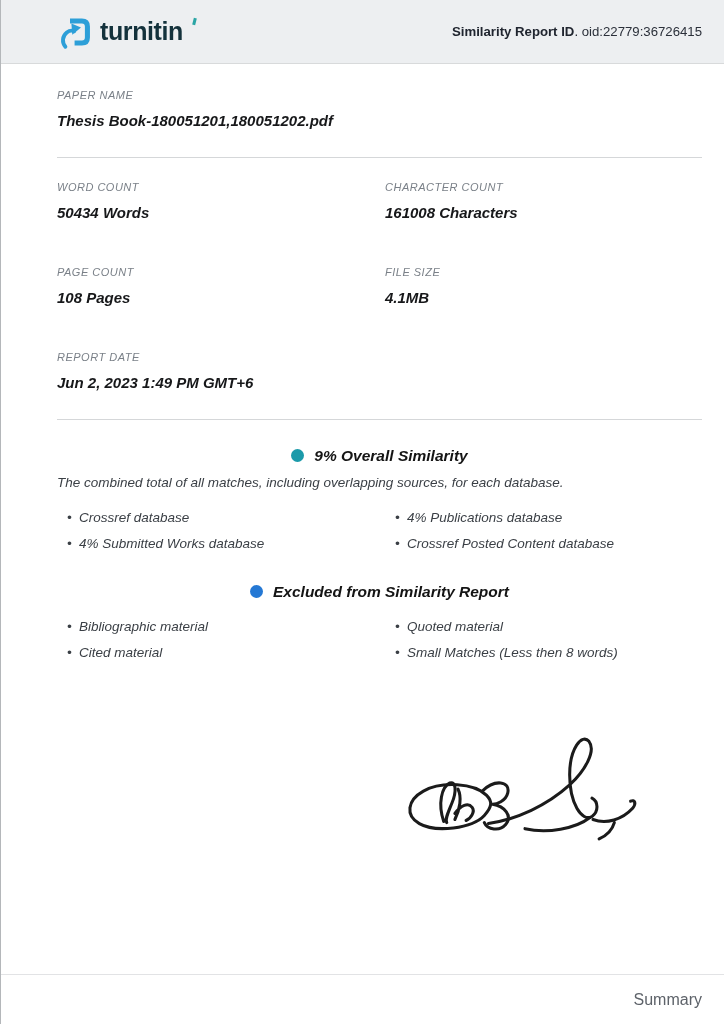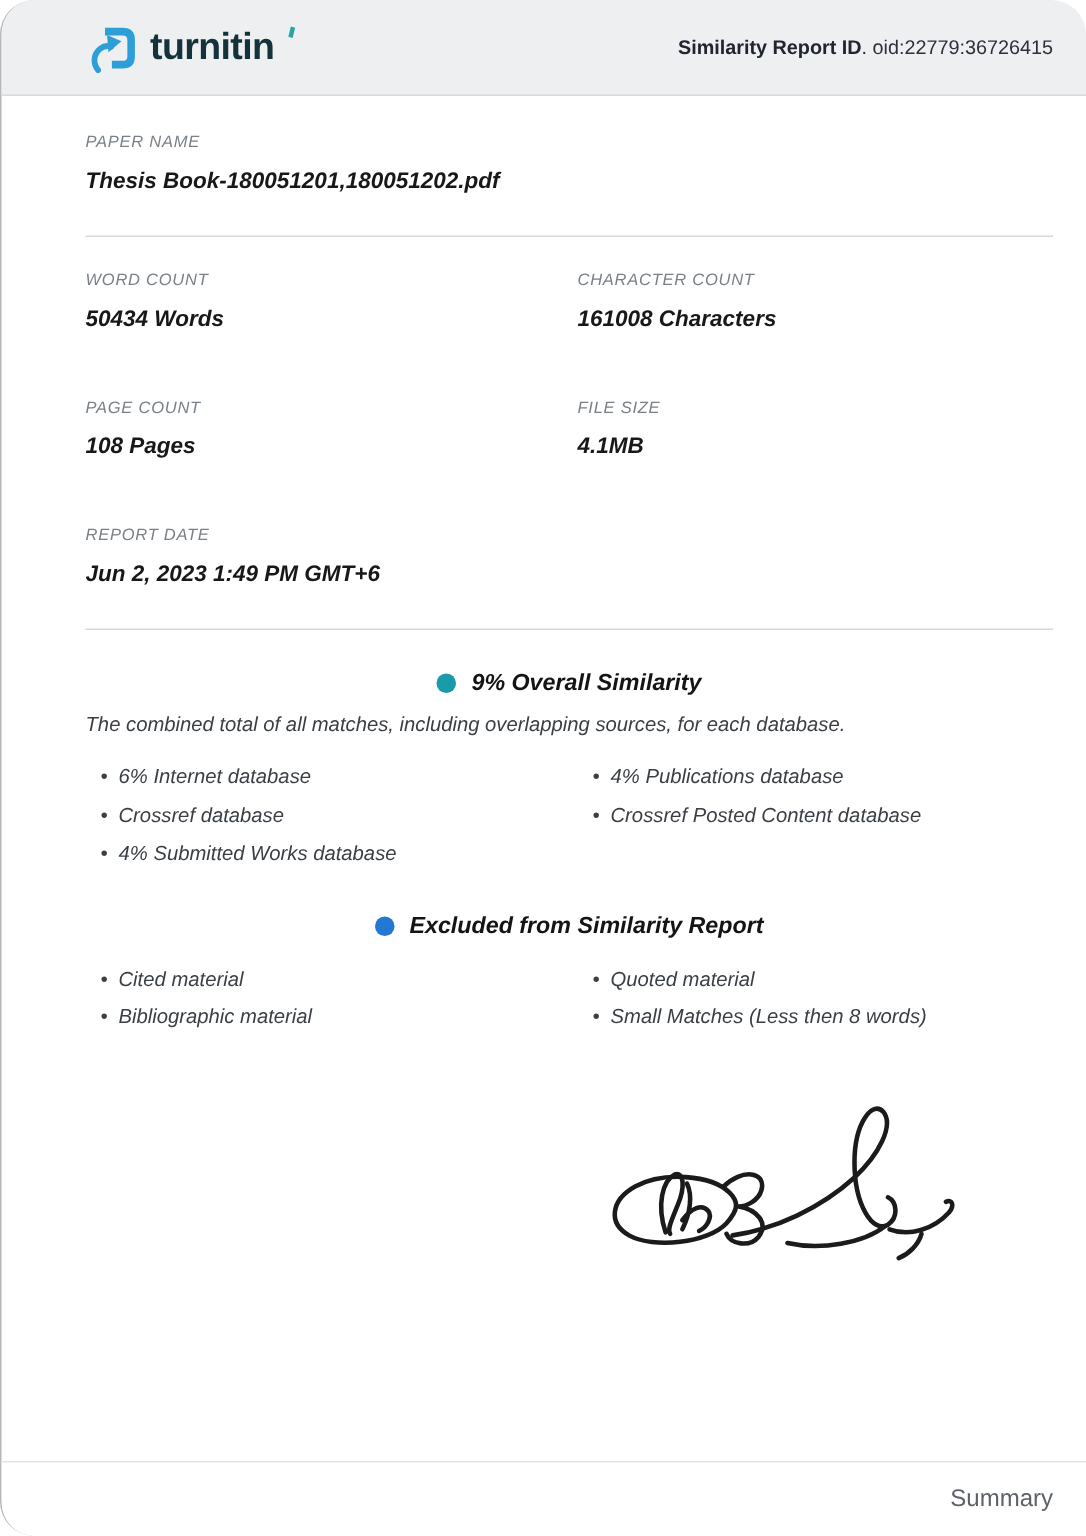--- a/index.html
+++ b/index.html
@@ -6,21 +6,20 @@
   html, body { background: #ffffff; }
   body { font-family: "Liberation Sans", sans-serif; }
 
   .page {
     position: relative;
     width: 724px;
     height: 1024px;
     background: #ffffff;
     border-left: 1px solid #b4b7ba;
     overflow: hidden;
-    border-radius: 23px;
   }
 
   
   .header {
     height: 64px;
     background: #edeff1;
     border-bottom: 1px solid #d8dadb;
     display: flex;
     align-items: center;
     justify-content: space-between;
@@ -173,40 +172,39 @@
     <hr class="divider">
 
     <div class="section">
       <div class="sec-head">
         <span class="dot" style="background-color: rgb(27, 154, 170);"></span>
         <span class="sec-title">9% Overall Similarity</span>
       </div>
       <div class="desc">The combined total of all matches, including overlapping sources, for each database.</div>
       <div class="bullets">
         <ul>
-          <li>6% Internet database</li>
           <li>Crossref database</li>
           <li>4% Submitted Works database</li>
         </ul>
         <ul>
           <li>4% Publications database</li>
           <li>Crossref Posted Content database</li>
         </ul>
       </div>
     </div>
 
     <div class="section">
       <div class="sec-head">
         <span class="dot" style="background-color: rgb(36, 120, 212);"></span>
         <span class="sec-title">Excluded from Similarity Report</span>
       </div>
       <div class="bullets">
         <ul>
+          <li>Bibliographic material</li>
           <li>Cited material</li>
-          <li>Bibliographic material</li>
         </ul>
         <ul>
           <li>Quoted material</li>
           <li>Small Matches (Less then 8 words)</li>
         </ul>
       </div>
     </div>
 
   </div>
 

